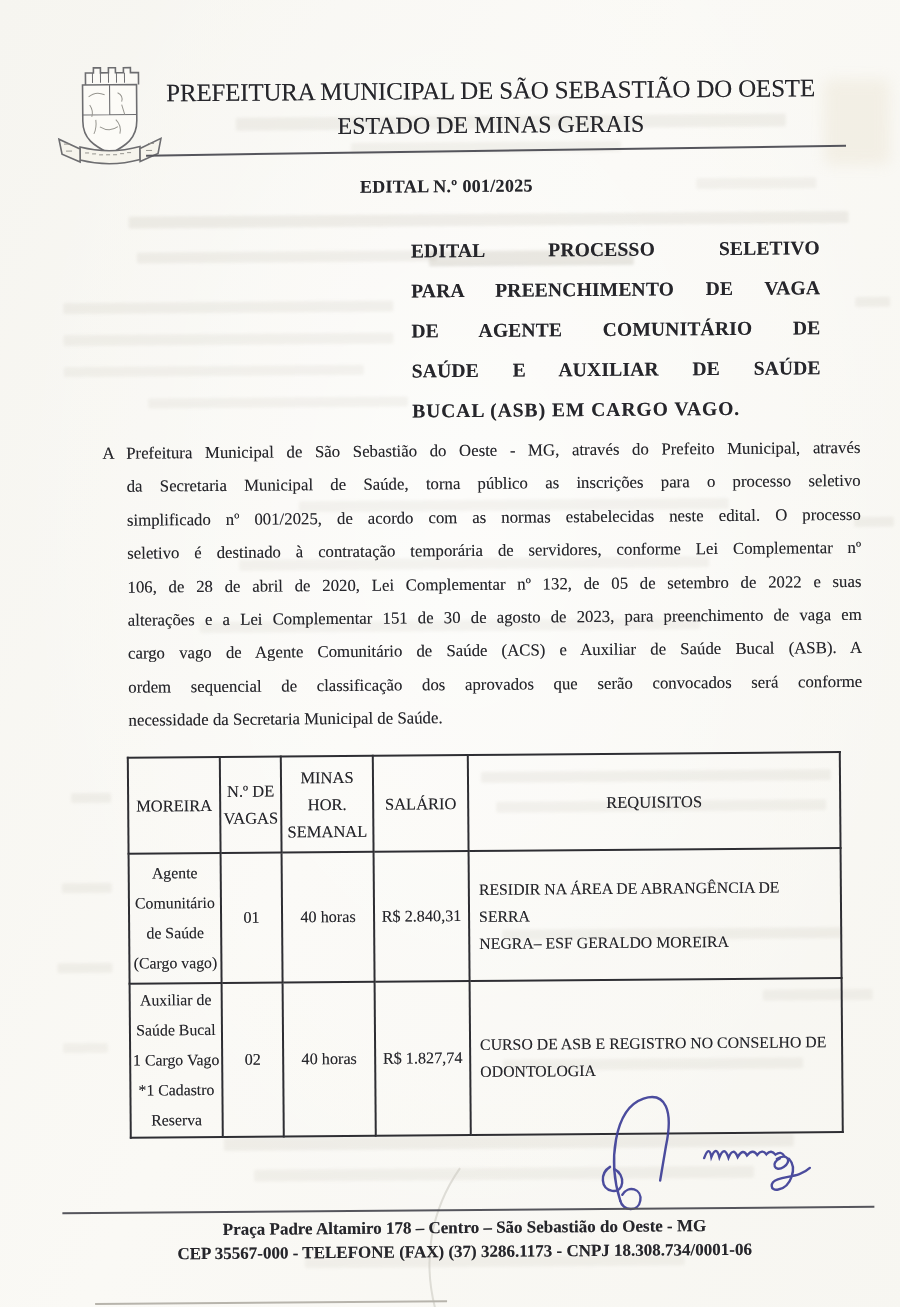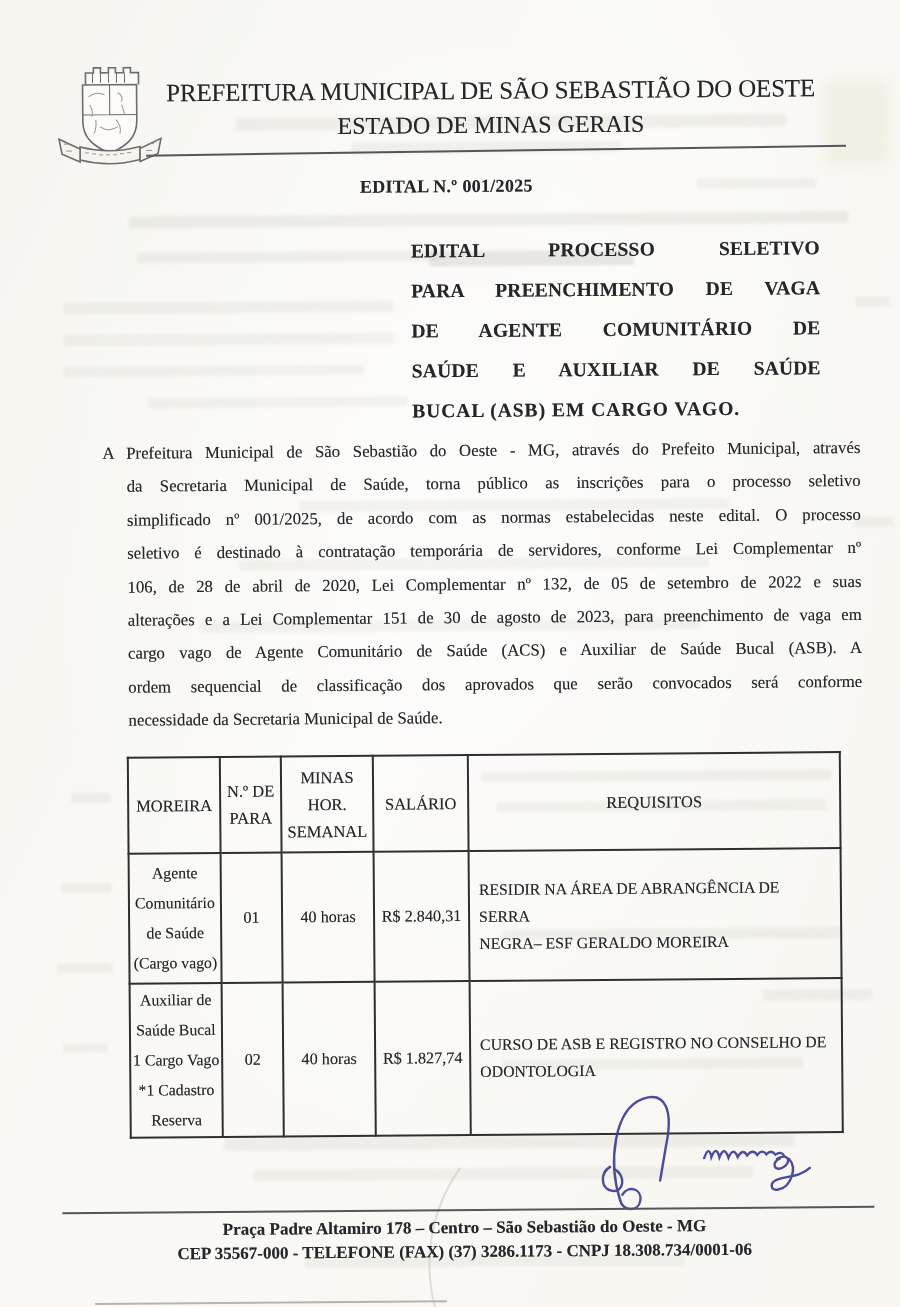--- a/index.html
+++ b/index.html
@@ -145,21 +145,21 @@
         <col class="col-emp">
           <col class="col-vag">
           <col class="col-car">
           <col class="col-sal">
           <col class="col-req">
       </colgroup>
       <tbody>
           <tr class="hrow">
         <th>MOREIRA</th>
         <th>N.º DE
-PARA</th>
+VAGAS</th>
         <th>MINAS
 HOR.
 SEMANAL</th>
         <th>SALÁRIO</th>
         <th>REQUISITOS</th>
       </tr>
       <tr class="r1">
         <td class="emp">Agente
 Comunitário
 de Saúde

